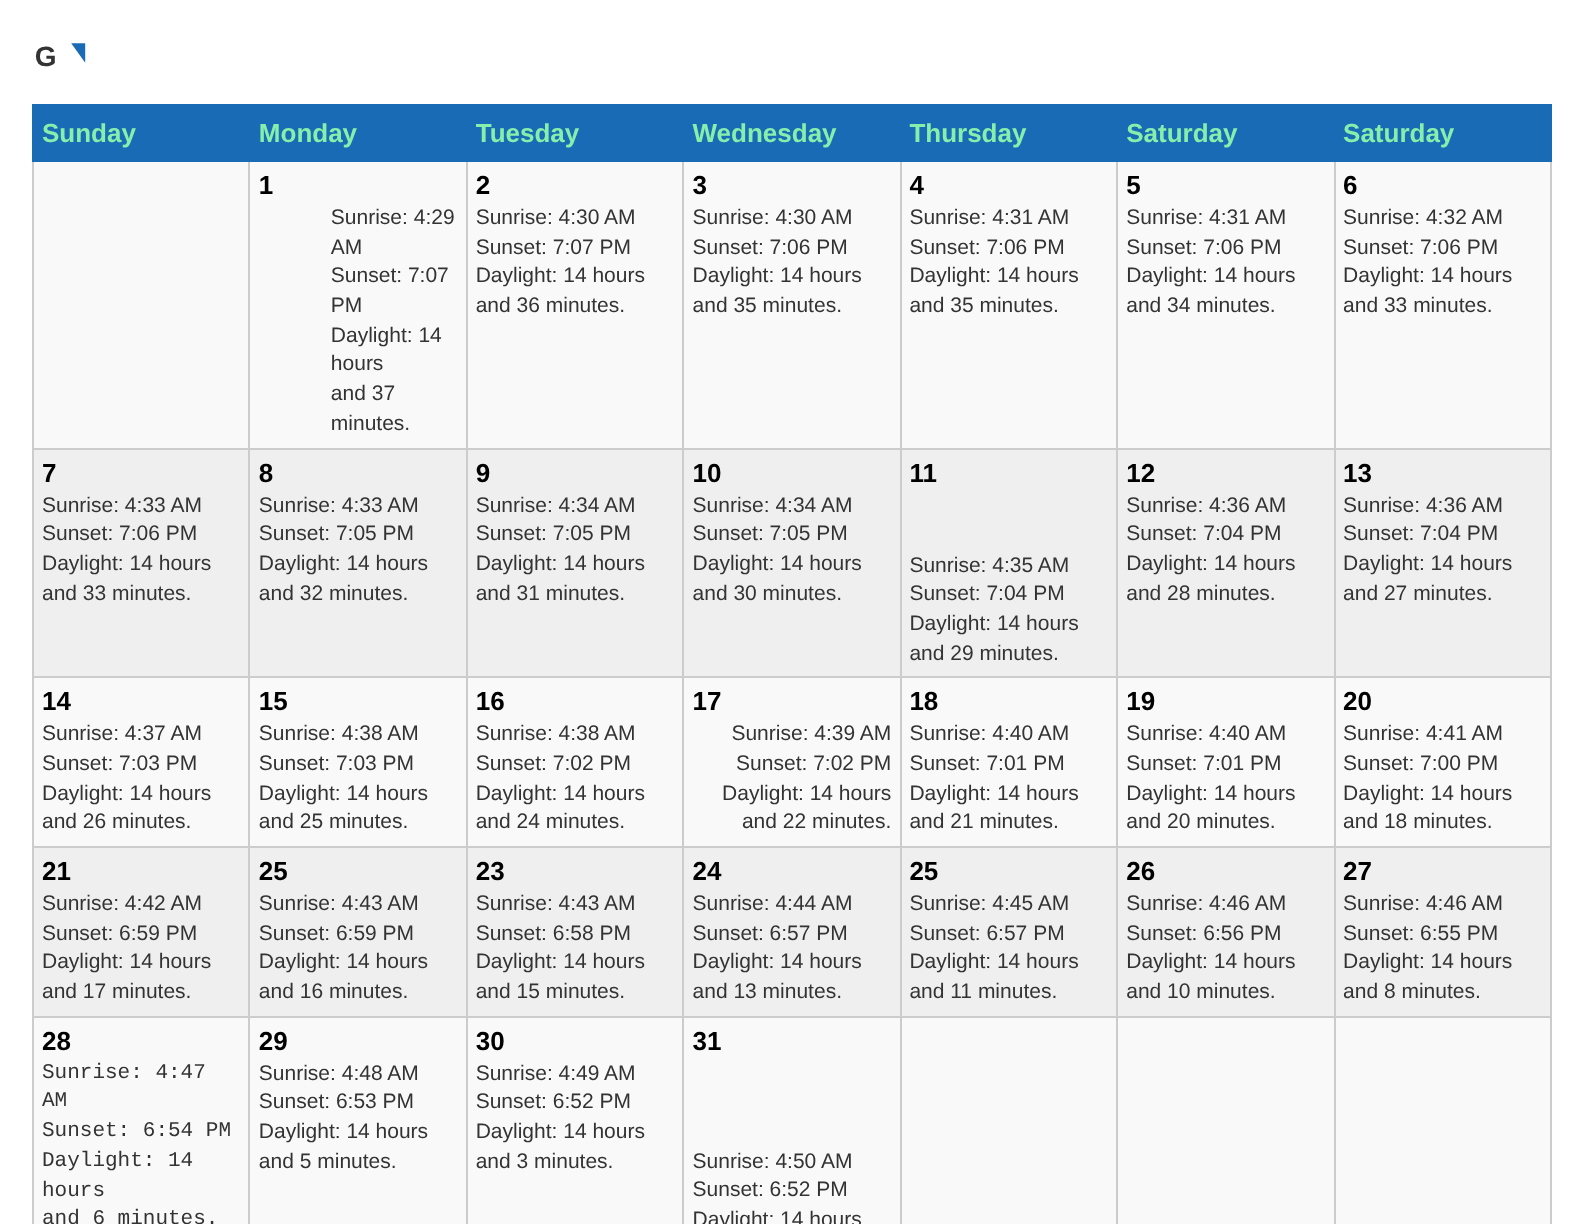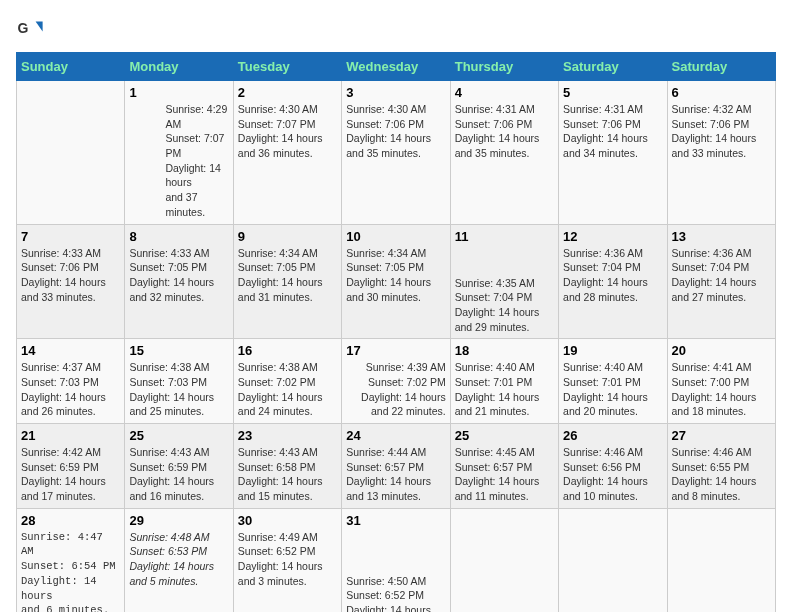--- a/index.html
+++ b/index.html
@@ -320,21 +320,21 @@
       <tr>
         <td>
           <span class="day-number">28</span>
           <div class="day-info" style="white-space: pre-line; font-family: Liberation Mono, monospace;">Sunrise: 4:47 AM
 Sunset: 6:54 PM
 Daylight: 14 hours
 and 6 minutes.</div>
         </td>
         <td>
           <span class="day-number">29</span>
-          <div class="day-info" style="white-space: pre-line; font-style: italic;">Sunrise: 4:48 AM
+          <div class="day-info" style="white-space: pre-line;">Sunrise: 4:48 AM
 Sunset: 6:53 PM
 Daylight: 14 hours
 and 5 minutes.</div>
         </td>
         <td>
           <span class="day-number">30</span>
           <div class="day-info" style="white-space: pre-line;">Sunrise: 4:49 AM
 Sunset: 6:52 PM
 Daylight: 14 hours
 and 3 minutes.</div>

